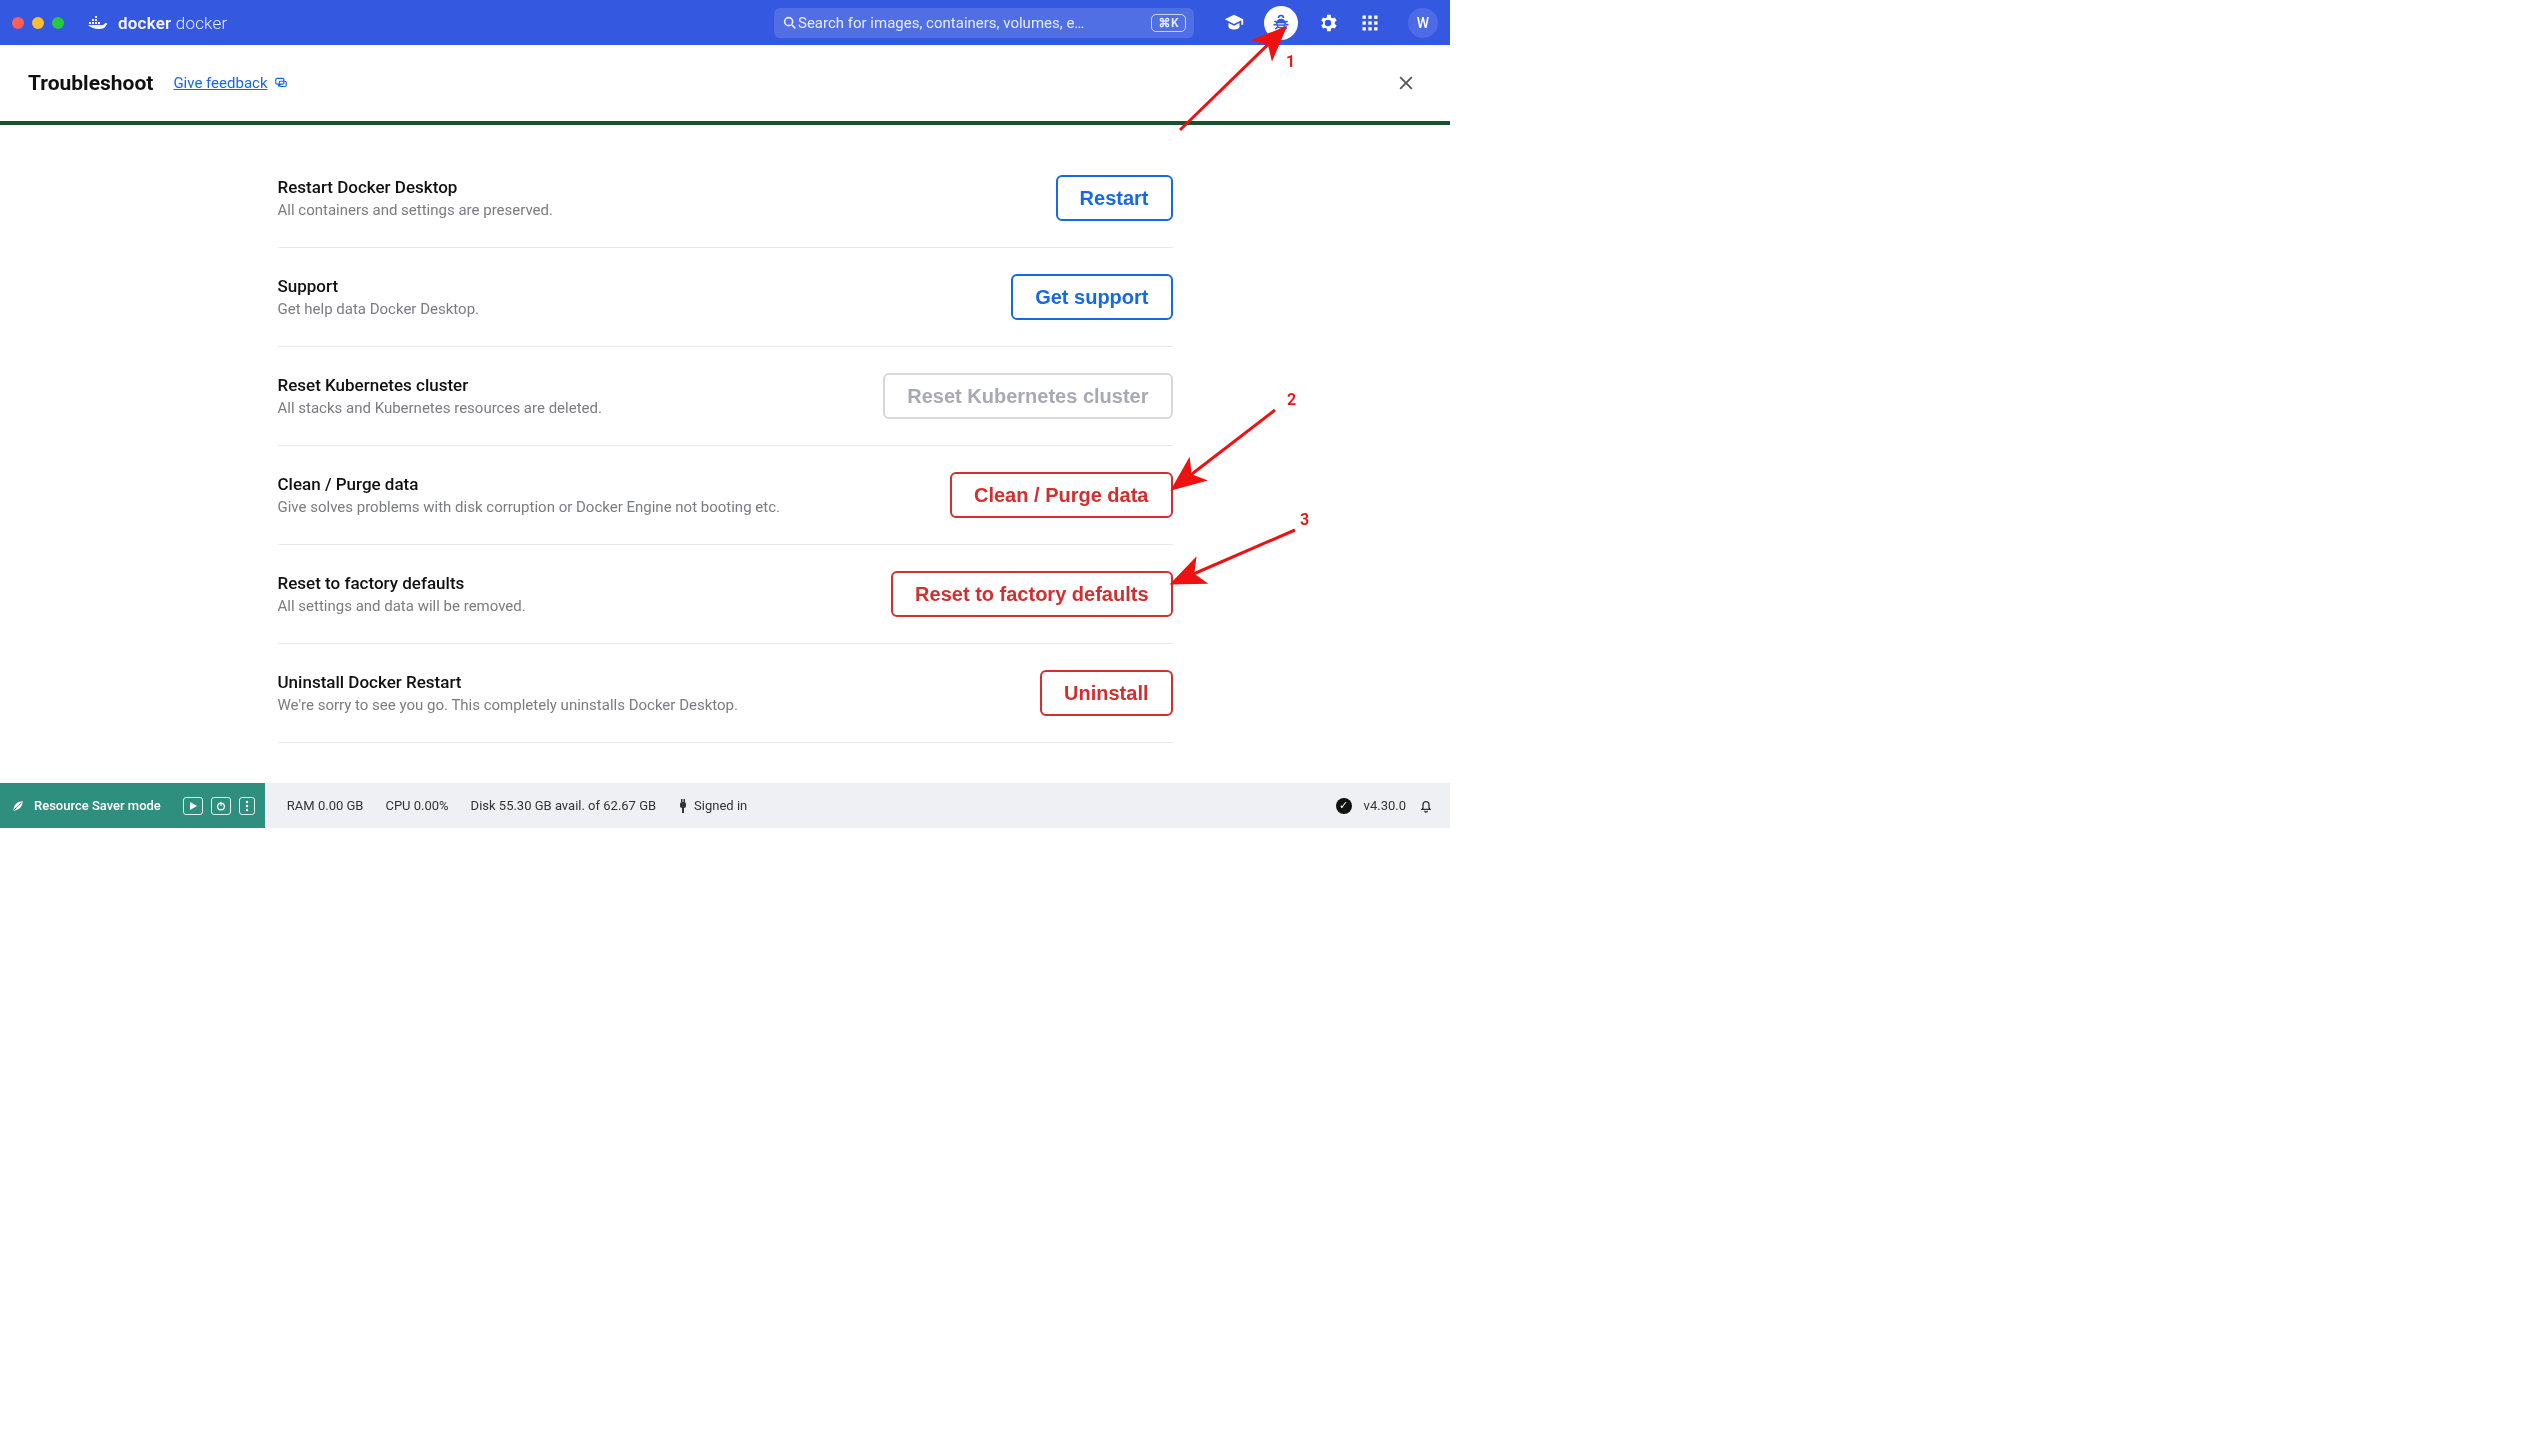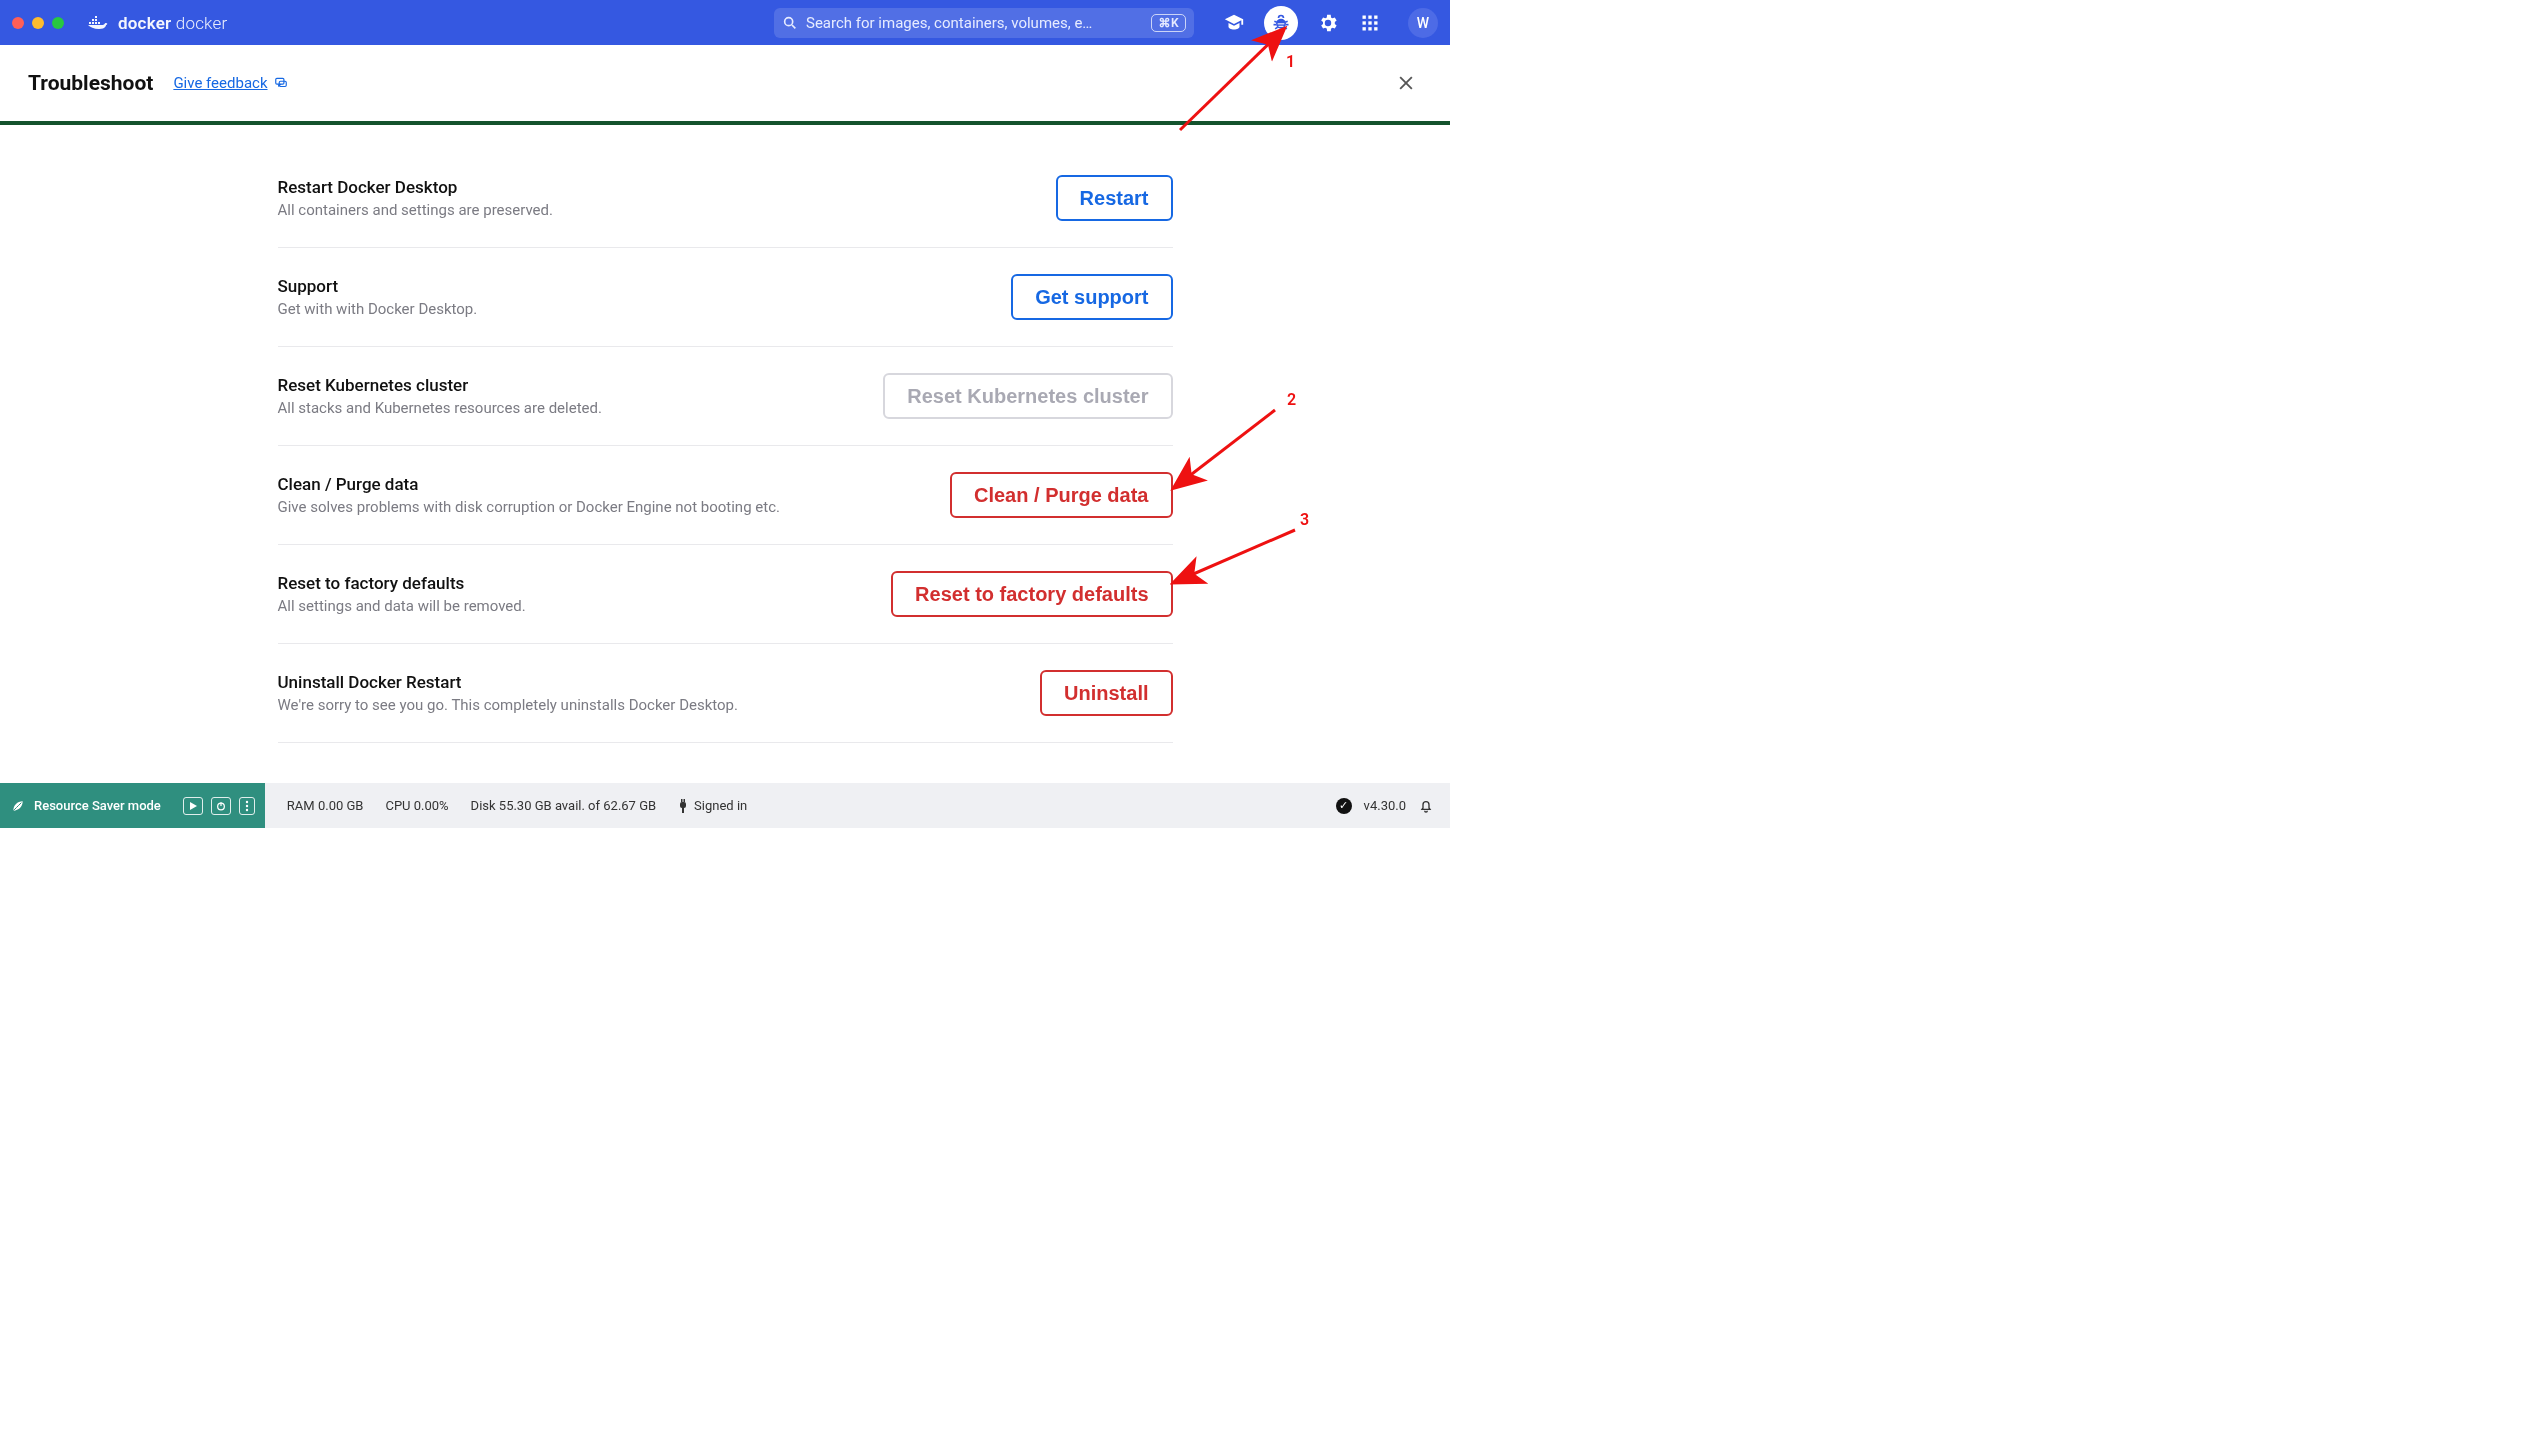--- a/index.html
+++ b/index.html
@@ -11,21 +11,21 @@
   .traffic-lights { display: flex; gap: 8px; align-items: center; margin-right: 12px; }
   .traffic-light { width: 12px; height: 12px; border-radius: 50%; }
   .tl-red { background: #ff5f57; }
   .tl-yellow { background: #febc2e; }
   .tl-green { background: #28c840; }
   .brand { display: flex; align-items: center; gap: 8px; opacity: 0.95; }
   .brand-text { font-size: 17px; letter-spacing: .2px; }
   .brand-text .b1 { font-weight: 600; }
   .brand-text .b2 { font-weight: 300; opacity: .95; }
   .titlebar-spacer { flex: 1; }
-  .searchbox { display: flex; align-items: center; background: rgba(255,255,255,0.14); border-radius: 6px; height: 30px; padding: 0 8px; gap: 8px; width: 420px; color: #e6ebff; }
+  .searchbox { display: flex; align-items: center; background: rgba(255,255,255,0.14); border-radius: 6px; height: 30px; padding: 0 8px; gap: 0; width: 420px; color: #e6ebff; }
   .searchbox .placeholder { flex: 1; white-space: nowrap; overflow: hidden; text-overflow: ellipsis; font-size: 15px; }
   .kbd { border: 1.5px solid rgba(255,255,255,0.7); border-radius: 5px; padding: 1px 6px; font-size: 12px; font-weight: 600; letter-spacing: .5px; }
   .title-icons { display: flex; align-items: center; gap: 18px; margin-left: 18px; }
   .icon-btn { width: 24px; height: 24px; display: flex; align-items: center; justify-content: center; color: #fff; }
   .bug-circle { width: 34px; height: 34px; border-radius: 50%; background: #fff; color: #3558e1; display: flex; align-items: center; justify-content: center; }
   .avatar { width: 30px; height: 30px; border-radius: 50%; background: #4d6be6; color: #fff; display: flex; align-items: center; justify-content: center; font-size: 14px; font-weight: 500; margin-left: 8px; }
 
   
   .page-header { display: flex; align-items: center; padding: 22px 28px; border-bottom: 4px solid #14532d; }
   .page-title { font-size: 21px; font-weight: 700; margin-right: 20px; }
@@ -155,21 +155,21 @@
       <div class="row">
         <div class="row-text">
           <div class="row-title">Restart Docker Desktop</div>
           <div class="row-desc">All containers and settings are preserved.</div>
         </div>
         <button class="action-btn btn-primary">Restart</button>
       </div>
       <div class="row">
         <div class="row-text">
           <div class="row-title">Support</div>
-          <div class="row-desc">Get with with Docker Desktop.</div>
+          <div class="row-desc">Get help data Docker Desktop.</div>
         </div>
         <button class="action-btn btn-primary">Get support</button>
       </div>
       <div class="row">
         <div class="row-text">
           <div class="row-title">Reset Kubernetes cluster</div>
           <div class="row-desc">All stacks and Kubernetes resources are deleted.</div>
         </div>
         <button class="action-btn btn-disabled">Reset Kubernetes cluster</button>
       </div>

